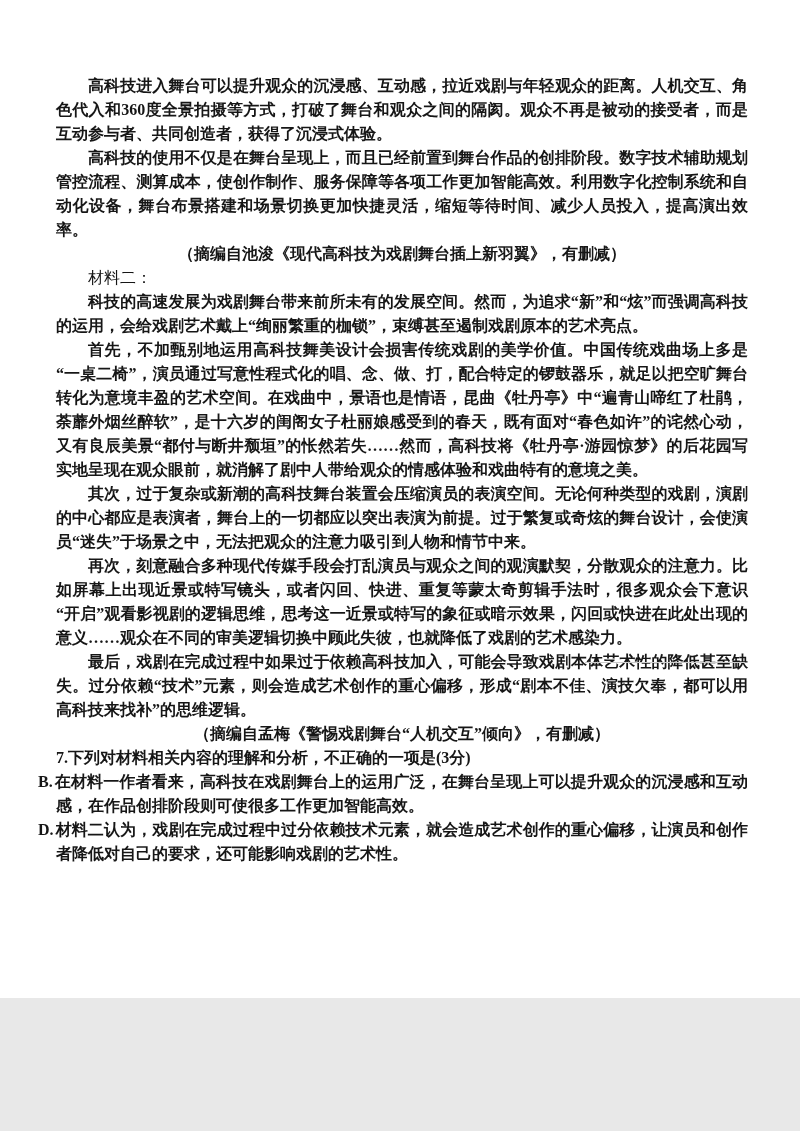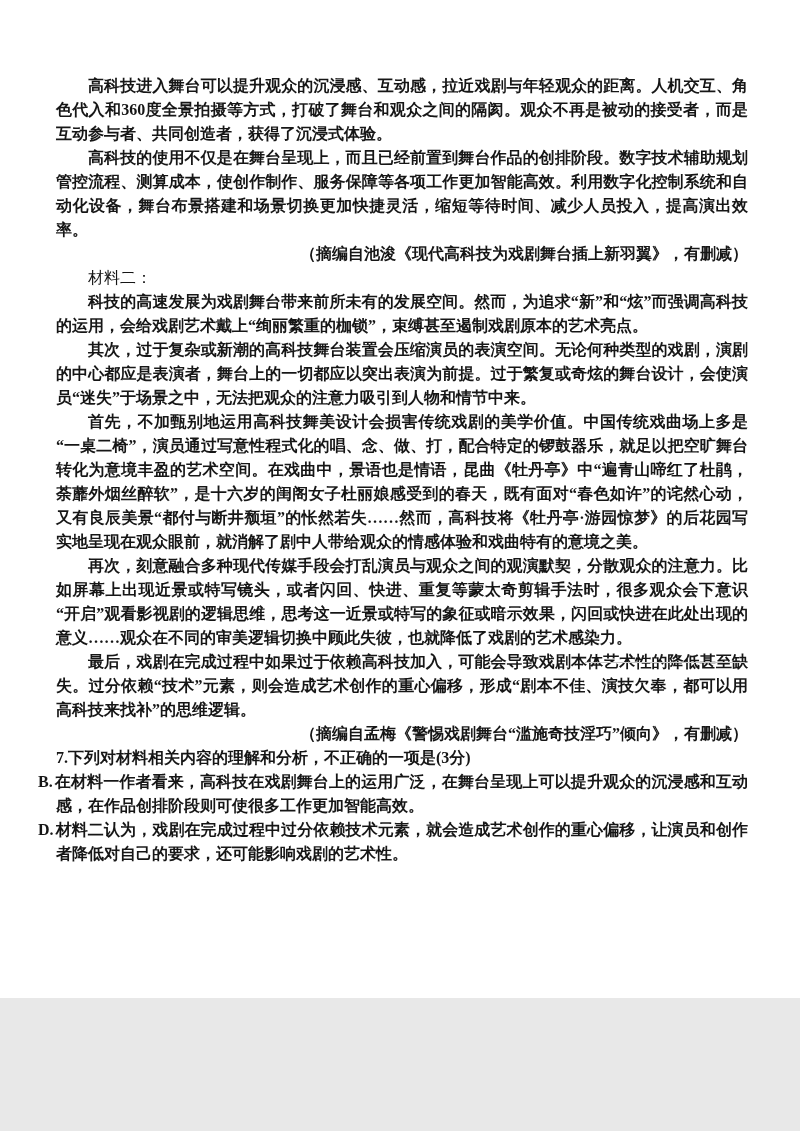--- a/index.html
+++ b/index.html
@@ -15,21 +15,21 @@
   .content{
     position:absolute;
     left:56px;top:74px;width:692px;
     font-size:16px;
     line-height:24px;
     text-align:justify;
     font-weight:bold;
   }
   .content p{margin:0;}
   .para{text-indent:2em;}
-  .attribution{text-align:right;text-indent:0;}
+  .attribution{text-align:center;text-indent:0;}
   .material-heading{font-weight:normal;text-indent:2em;}
   .stem{text-indent:0;}
   .option{
     margin-left:28px;
     text-indent:-18px;
   }
   .option .opt-label{padding-right:2px;}
   .footer{
     position:absolute;
     left:12px;right:0;top:1063px;
@@ -54,25 +54,25 @@
 
     <section>
       <p class="para">高科技进入舞台可以提升观众的沉浸感、互动感，拉近戏剧与年轻观众的距离。人机交互、角色代入和360度全景拍摄等方式，打破了舞台和观众之间的隔阂。观众不再是被动的接受者，而是互动参与者、共同创造者，获得了沉浸式体验。</p>
       <p class="para">高科技的使用不仅是在舞台呈现上，而且已经前置到舞台作品的创排阶段。数字技术辅助规划管控流程、测算成本，使创作制作、服务保障等各项工作更加智能高效。利用数字化控制系统和自动化设备，舞台布景搭建和场景切换更加快捷灵活，缩短等待时间、减少人员投入，提高演出效率。</p>
       <p class="attribution">（摘编自池浚《现代高科技为戏剧舞台插上新羽翼》，有删减）</p>
     </section>
 
     <section>
       <p class="material-heading">材料二：</p>
       <p class="para">科技的高速发展为戏剧舞台带来前所未有的发展空间。然而，为追求“新”和“炫”而强调高科技的运用，会给戏剧艺术戴上“绚丽繁重的枷锁”，束缚甚至遏制戏剧原本的艺术亮点。</p>
+      <p class="para">首先，不加甄别地运用高科技舞美设计会损害传统戏剧的美学价值。中国传统戏曲场上多是“一桌二椅”，演员通过写意性程式化的唱、念、做、打，配合特定的锣鼓器乐，就足以把空旷舞台转化为意境丰盈的艺术空间。在戏曲中，景语也是情语，昆曲《牡丹亭》中“遍青山啼红了杜鹃，荼蘼外烟丝醉软”，是十六岁的闺阁女子杜丽娘感受到的春天，既有面对“春色如许”的诧然心动，又有良辰美景“都付与断井颓垣”的怅然若失……然而，高科技将《牡丹亭·游园惊梦》的后花园写实地呈现在观众眼前，就消解了剧中人带给观众的情感体验和戏曲特有的意境之美。</p>
       <p class="para">其次，过于复杂或新潮的高科技舞台装置会压缩演员的表演空间。无论何种类型的戏剧，演剧的中心都应是表演者，舞台上的一切都应以突出表演为前提。过于繁复或奇炫的舞台设计，会使演员“迷失”于场景之中，无法把观众的注意力吸引到人物和情节中来。</p>
-      <p class="para">首先，不加甄别地运用高科技舞美设计会损害传统戏剧的美学价值。中国传统戏曲场上多是“一桌二椅”，演员通过写意性程式化的唱、念、做、打，配合特定的锣鼓器乐，就足以把空旷舞台转化为意境丰盈的艺术空间。在戏曲中，景语也是情语，昆曲《牡丹亭》中“遍青山啼红了杜鹃，荼蘼外烟丝醉软”，是十六岁的闺阁女子杜丽娘感受到的春天，既有面对“春色如许”的诧然心动，又有良辰美景“都付与断井颓垣”的怅然若失……然而，高科技将《牡丹亭·游园惊梦》的后花园写实地呈现在观众眼前，就消解了剧中人带给观众的情感体验和戏曲特有的意境之美。</p>
       <p class="para">再次，刻意融合多种现代传媒手段会打乱演员与观众之间的观演默契，分散观众的注意力。比如屏幕上出现近景或特写镜头，或者闪回、快进、重复等蒙太奇剪辑手法时，很多观众会下意识“开启”观看影视剧的逻辑思维，思考这一近景或特写的象征或暗示效果，闪回或快进在此处出现的意义……观众在不同的审美逻辑切换中顾此失彼，也就降低了戏剧的艺术感染力。</p>
       <p class="para">最后，戏剧在完成过程中如果过于依赖高科技加入，可能会导致戏剧本体艺术性的降低甚至缺失。过分依赖“技术”元素，则会造成艺术创作的重心偏移，形成“剧本不佳、演技欠奉，都可以用高科技来找补”的思维逻辑。</p>
-      <p class="attribution">（摘编自孟梅《警惕戏剧舞台“滥施奇技淫巧”倾向》，有删减）</p>
+      <p class="attribution">（摘编自孟梅《警惕戏剧舞台“人机交互”倾向》，有删减）</p>
     </section>
 
     <section>
       <p class="stem">7.下列对材料相关内容的理解和分析，不正确的一项是(3分)</p>
       <p class="option"><span class="opt-label">B.</span><span>在材料一作者看来，高科技在戏剧舞台上的运用广泛，在舞台呈现上可以提升观众的沉浸感和互动感，在作品创排阶段则可使很多工作更加智能高效。</span></p>
       <p class="option"><span class="opt-label">D.</span><span>材料二认为，戏剧在完成过程中过分依赖技术元素，就会造成艺术创作的重心偏移，让演员和创作者降低对自己的要求，还可能影响戏剧的艺术性。</span></p>
     </section>
 
   </div>
 

